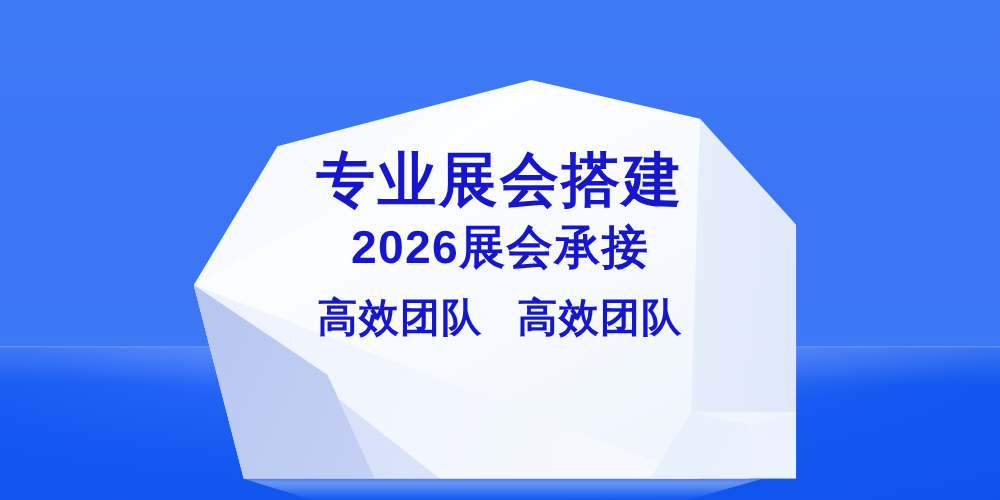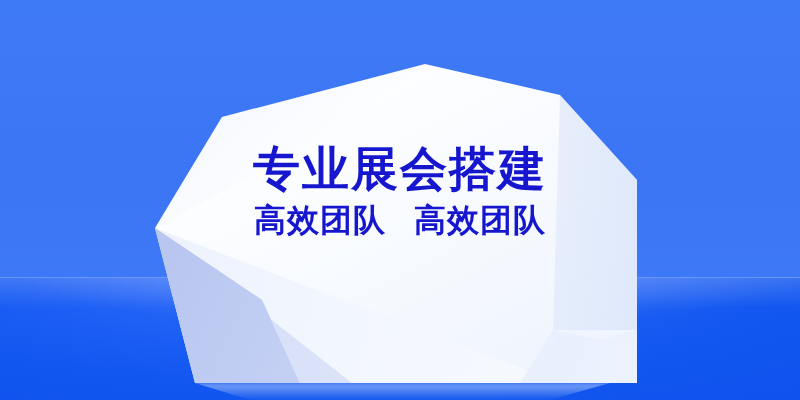--- a/index.html
+++ b/index.html
@@ -87,21 +87,21 @@
   
   .face-topleft-shade{
     background:linear-gradient(140deg,rgba(226,234,250,.9),rgba(226,234,250,0) 40%);
     -webkit-clip-path:polygon(222px 117px,425px 64px,300px 150px,155px 228px);
     clip-path:polygon(222px 117px,425px 64px,300px 150px,155px 228px);
   }
 
   
   .text-wrap{
     position:absolute;left:150px;top:120px;width:500px;
-    text-align:center;pointer-events:none;margin-top:25px;
+    text-align:center;pointer-events:none;
   }
   .title{
     font-size:47px;font-weight:bold;letter-spacing:2px;
     color:#1616cf;line-height:1;margin:0 0 12px 0;
     white-space:nowrap;
   }
   .subtitle{
     font-size:37px;font-weight:bold;letter-spacing:1px;
     color:#1616cf;line-height:1;margin:0 0 22px 0;
     white-space:nowrap;
@@ -131,19 +131,20 @@
     <div class="facet face-right-shade"></div>
     <div class="facet face-sweep"></div>
     <div class="facet face-left-lower"></div>
     <div class="facet face-left"></div>
     <div class="facet face-br-a"></div>
     <div class="facet face-br-b"></div>
   </div>
 
   <div class="text-wrap">
     <div class="title">专业展会搭建</div>
+    <div class="subtitle">2026展会承接</div>
     <div class="tagline">
       <span>高效团队</span>
       <span>高效团队</span>
     </div>
   </div>
 
 </div>
 
 </body></html>

